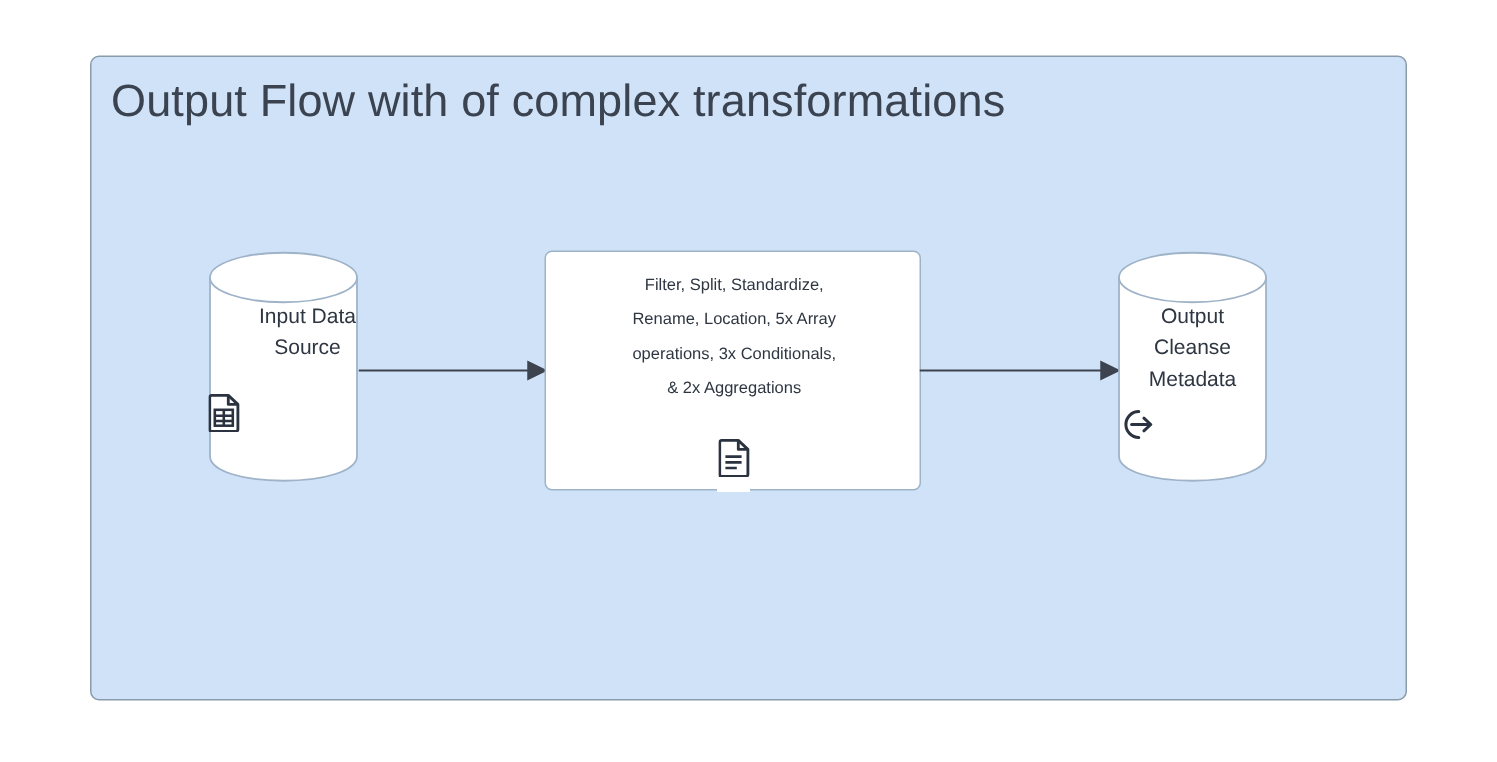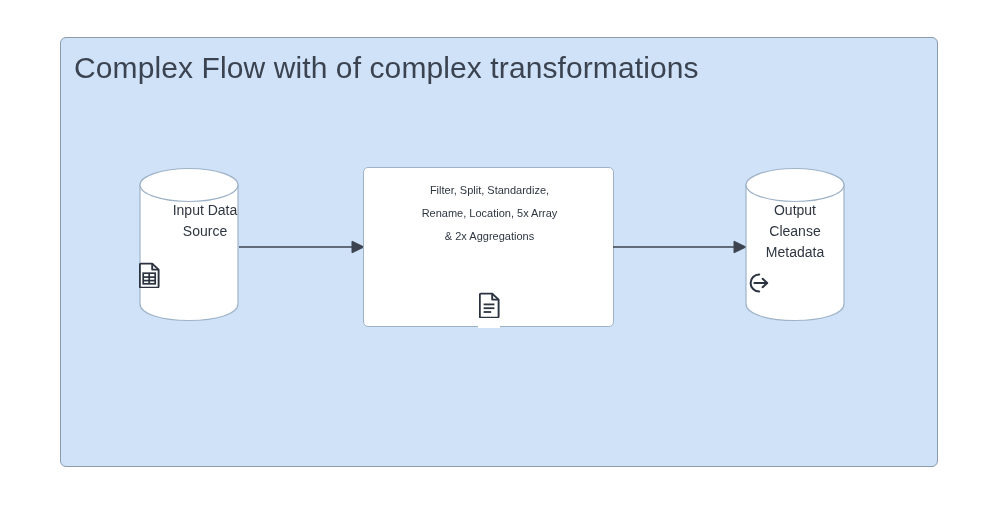--- a/index.html
+++ b/index.html
@@ -137,21 +137,21 @@
 
   .icon-glyph { display: inline-block; vertical-align: middle; }
 </style>
 </head>
 <body>
 
 <div id="canvas">
 
   <div class="container-box"></div>
 
-  <div class="diagram-title">Complex Flow with of complex transformations</div>
+  <div class="diagram-title">Output Flow with of complex transformations</div>
 
   <div class="cylinder cyl-left">
     <svg width="100" height="155" viewBox="0 0 100 155">
       <path d="M1,18 L1,137 C1,147 23,153.5 50,153.5 C77,153.5 99,147 99,137 L99,18 Z" fill="#ffffff" stroke="#9fb3c8" stroke-width="1.2"></path>
       <ellipse cx="50" cy="18" rx="49" ry="16.5" fill="#ffffff" stroke="#9fb3c8" stroke-width="1.2"></ellipse>
     </svg>
     <div class="cyl-label">
       <div>Input Data</div>
       <div>Source</div>
     </div>
@@ -173,20 +173,21 @@
     <svg width="126" height="14" viewBox="0 0 126 14">
       <line x1="0" y1="7" x2="113" y2="7" stroke="#3d4450" stroke-width="1.3"></line>
       <path d="M113,1.2 L125,7 L113,12.8 Z" fill="#3d4450" stroke="#3d4450" stroke-width="1"></path>
     </svg>
   </div>
 
   <div class="process-box">
     <div class="process-text">
       <div>Filter, Split, Standardize,</div>
       <div>Rename, Location, 5x Array</div>
+      <div>operations, 3x Conditionals,</div>
       <div>&amp; 2x Aggregations</div>
     </div>
     <div class="process-icon">
       <span class="icon-glyph">
         <svg width="22" height="26" viewBox="0 0 22 26">
           <path d="M2,1.6 h11.2 L19.6,7.6 v16.8 a1.2,1.2 0 0 1 -1.2,1.2 H2 a1.2,1.2 0 0 1 -1.2,-1.2 V2.8 A1.2,1.2 0 0 1 2,1.6 Z" fill="none" stroke="#2b3340" stroke-width="1.9" stroke-linejoin="round"></path>
           <path d="M13.2,1.6 v6 h6.4" fill="none" stroke="#2b3340" stroke-width="1.9" stroke-linejoin="round"></path>
           <line x1="4.6" y1="12.4" x2="15.4" y2="12.4" stroke="#2b3340" stroke-width="1.8"></line>
           <line x1="4.6" y1="16.2" x2="15.4" y2="16.2" stroke="#2b3340" stroke-width="1.8"></line>
           <line x1="4.6" y1="20.0" x2="12.2" y2="20.0" stroke="#2b3340" stroke-width="1.8"></line>

